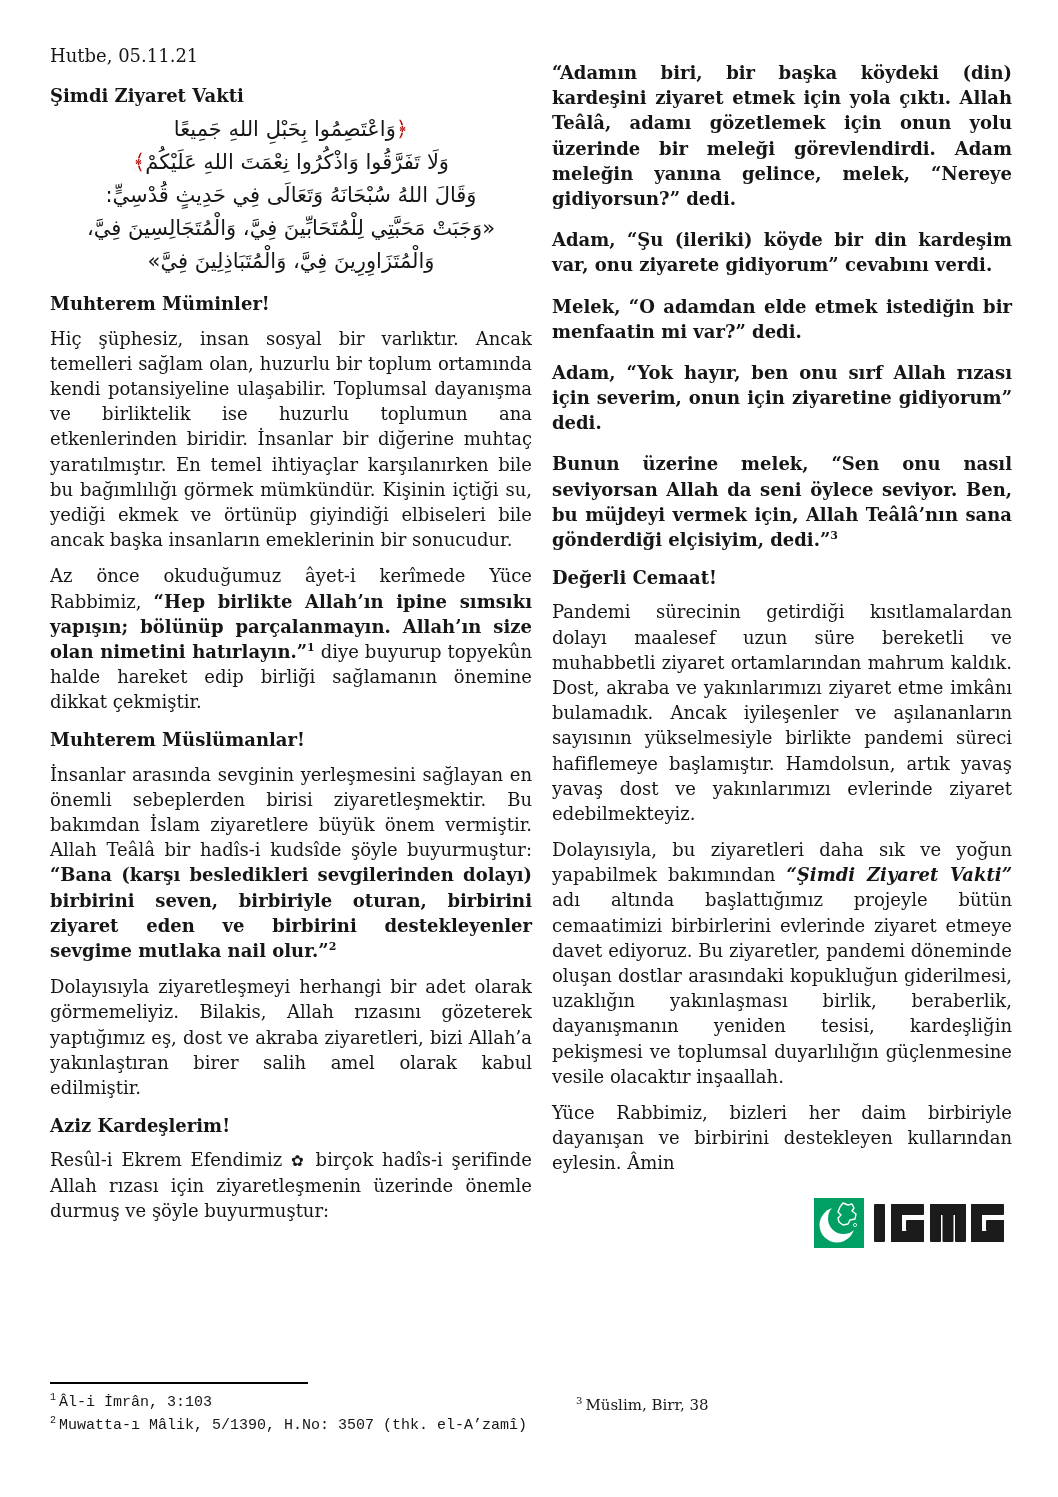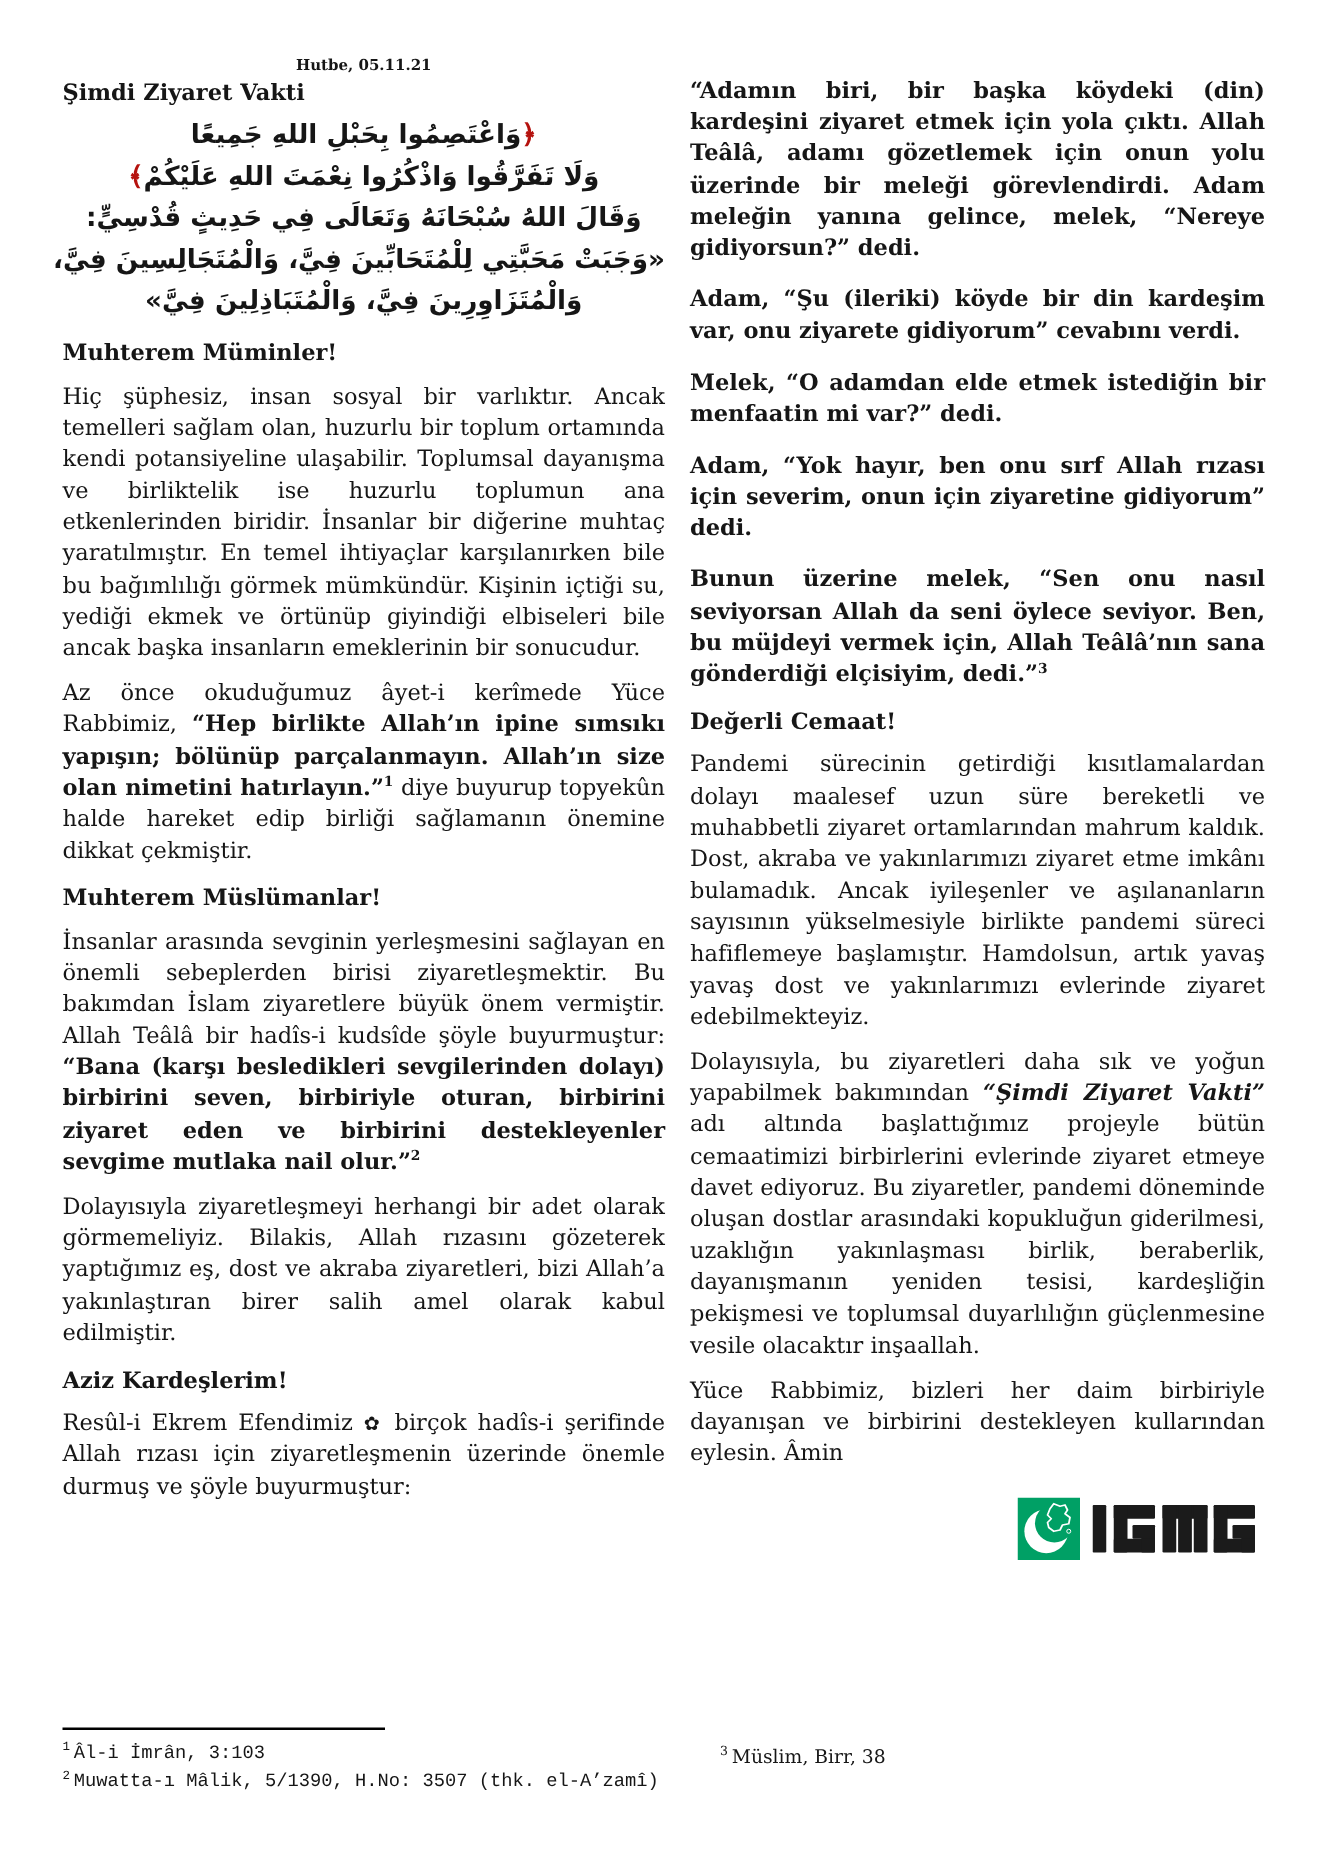--- a/index.html
+++ b/index.html
@@ -14,28 +14,28 @@
     background:#ffffff;
     margin:0 auto;
     overflow:hidden;
     color:var(--ink);
     font-family:"DejaVu Serif","Liberation Serif",serif;
   }
   .col{position:absolute;top:44px;font-size:18px;line-height:1.4;text-align:justify;}
   .col-left{left:50px;width:482px;}
   .col-right{left:552px;width:460px;}
 
-  .dateline{font-size:12px;line-height:1.35;text-align:center;font-weight:bold;}
-  .doctitle{font-size:18px;line-height:1.35;font-weight:bold;text-align:left;margin:3px 0 4px;}
+  .dateline{font-size:18px;line-height:1.35;text-align:left;}
+  .doctitle{font-size:18px;line-height:1.35;font-weight:bold;text-align:left;margin:16px 0 4px;}
 
   .arabic{
     direction:rtl;
     text-align:center;
     font-family:"DejaVu Sans",sans-serif;
-    font-weight:bold;
+    font-weight:normal;
     font-size:21px;
     line-height:1.58;
     margin:4px 0 10px;
   }
   .ar-line{white-space:nowrap;}
 
   .h{font-weight:bold;font-size:18px;margin:13px 0 9px;text-align:left;}
   p{margin:0 0 11px;}
   .bold-p{font-weight:bold;margin:16px 0 9px;}
 

